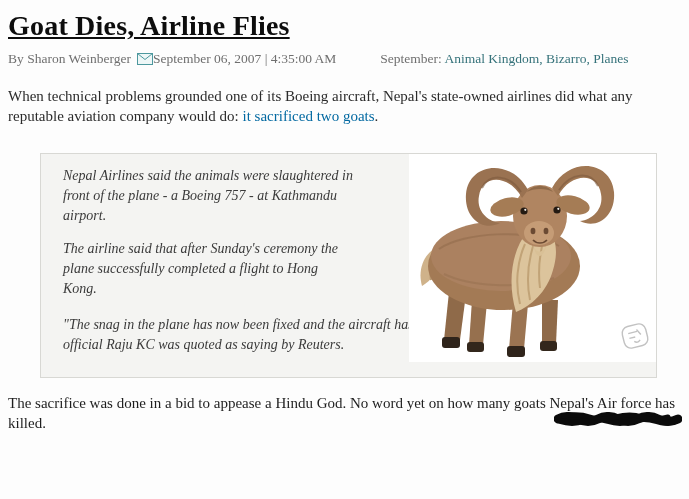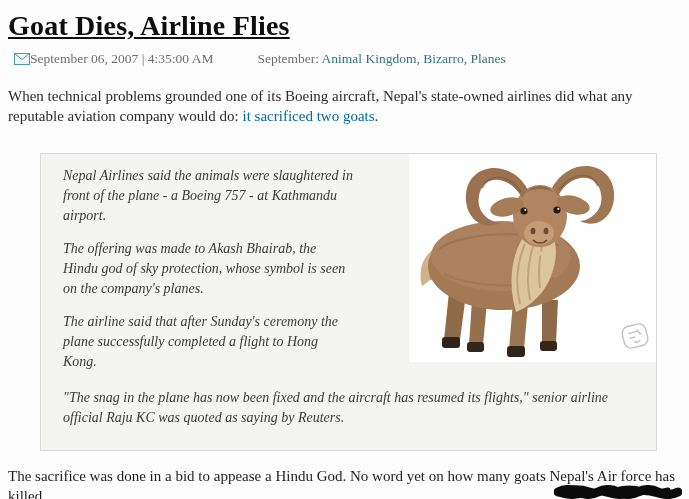--- a/index.html
+++ b/index.html
@@ -104,20 +104,21 @@
 </style>
 </head>
 <body>
 
 <div class="page">
 
   <h1 class="title">Goat Dies, Airline Flies</h1>
 
   <div class="meta">
     <span class="byline-group">
+      <span>By Sharon Weinberger</span>
       <span class="envelope">
         <svg width="16" height="12" viewBox="0 0 16 12">
           <rect x="0.5" y="0.5" width="15" height="11" fill="#eef7f7" stroke="#4d989e" stroke-width="1"></rect>
           <path d="M0.5,0.5 L8,6.5 L15.5,0.5" fill="none" stroke="#4d989e" stroke-width="1"></path>
         </svg>
       </span>
     </span>
     <span class="post-date">September 06, 2007 | 4:35:00 AM</span>
     <span class="cats">
       <span>September: </span>
@@ -181,21 +182,20 @@
         <path d="M124,90 C126,100 135,100 138,90 C134,106 127,106 124,90 Z" fill="#d9c096"></path>
 
         <g transform="translate(226,182) rotate(-14)" stroke="#c2c2c2" stroke-width="1.4" fill="none">
           <rect x="-12" y="-11" width="24" height="22" rx="7"></rect>
           <path d="M-6,-4 h9 M-6,1 h6 M-2,5 q3,3 6,0 M3,-6 l3,6"></path>
         </g>
       </svg>
     </div>
 
     <p>Nepal Airlines said the animals were slaughtered in front of the plane - a Boeing 757 - at Kathmandu airport.</p>
-    <p>The offering was made to Akash Bhairab, the Hindu god of sky protection, whose symbol is seen on the company's planes.</p>
     <p>The airline said that after Sunday's ceremony the plane successfully completed a flight to Hong Kong.</p>
     <p class="wide">"The snag in the plane has now been fixed and the aircraft has resumed its flights," senior airline official Raju KC was quoted as saying by Reuters.</p>
   </div>
 
   <p class="outro">
     <span>The sacrifice was done in a bid to appease a Hindu God. No word yet on how many goats Nepal's Air force has killed.</span>
     <span class="redaction">
       <svg width="128" height="15" viewBox="0 0 128 15">
         <path d="M4,7 q10,-5 20,0 t20,0 t20,0 t20,0 t20,0 t20,0" stroke="#0b0b0b" stroke-width="9" fill="none" stroke-linecap="round"></path>
         <path d="M6,9 q12,4 24,0 t24,0 t24,0 t24,0 t22,-1" stroke="#0b0b0b" stroke-width="6" fill="none" stroke-linecap="round"></path>

